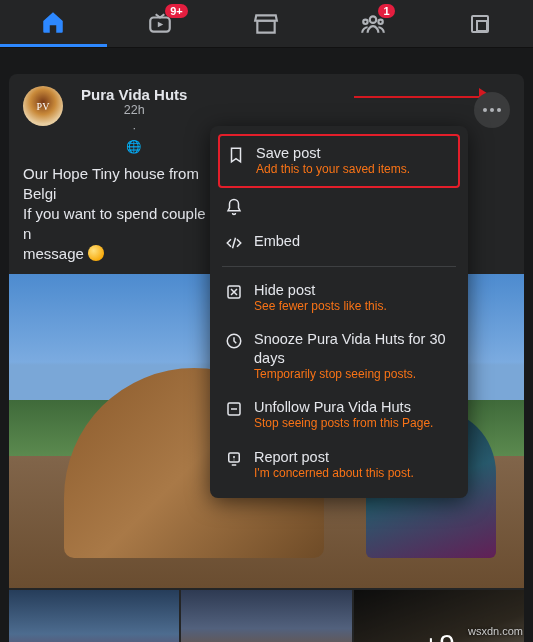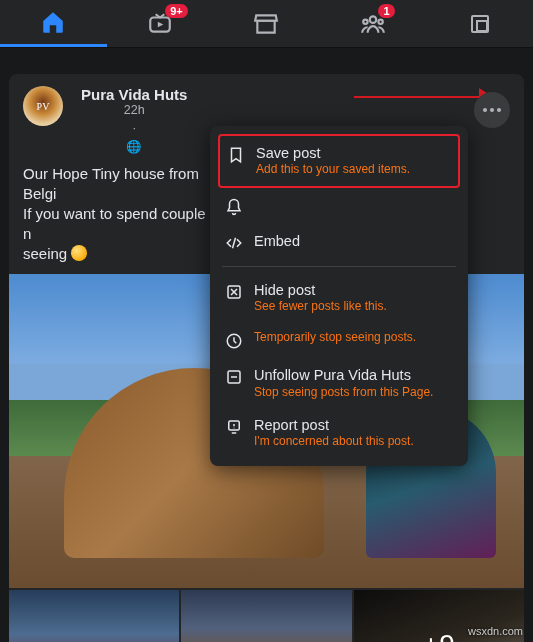--- a/index.html
+++ b/index.html
@@ -108,21 +108,21 @@
     <div class="dots">
         <span></span>
         <span></span>
         <span></span>
       </div>
   </div>
 
   <div class="posttext">
     <span>Our Hope Tiny house from Belgi</span><br>
     <span>If you want to spend couple of n</span><br>
-    <span>seeing</span>
+    <span>message</span>
     <span class="emoji"></span>
   </div>
 
   <div class="photo-wrap">
     <div class="mainphoto">
       <div class="hut"></div>
       <div class="hut2"></div>
     </div>
     <div class="thumbs">
       <div class="thumb t1"></div>
@@ -183,20 +183,21 @@
   </div>
 
   <div class="menuitem">
     <div class="ico">
         <svg width="18" height="18" viewBox="0 0 24 24" fill="none" stroke="#e4e6eb" stroke-width="2">
           <circle cx="12" cy="12" r="9"></circle>
           <path d="M12 7v5l3 3"></path>
         </svg>
       </div>
     <div>
+      <div class="ttl">Snooze Pura Vida Huts for 30 days</div>
       <div class="sub">Temporarily stop seeing posts.</div>
     </div>
   </div>
 
   <div class="menuitem">
     <div class="ico">
         <svg width="18" height="18" viewBox="0 0 24 24" fill="none" stroke="#e4e6eb" stroke-width="2">
           <rect x="4" y="4" width="16" height="16" rx="2"></rect>
           <path d="M8 12h8"></path>
         </svg>

